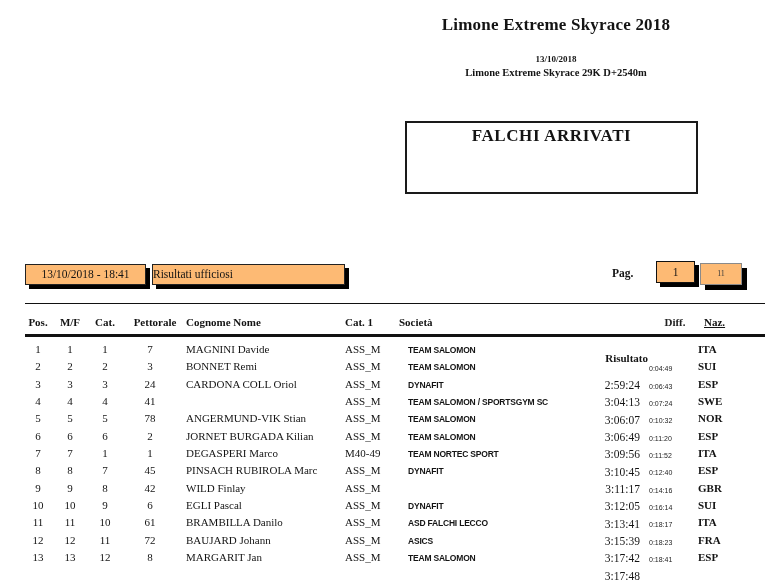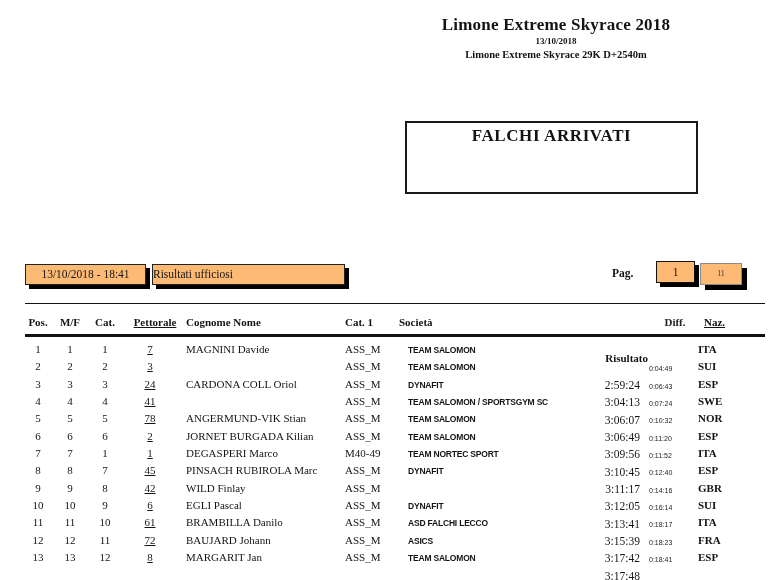--- a/index.html
+++ b/index.html
@@ -4,21 +4,21 @@
 <style>
   * { margin:0; padding:0; box-sizing:border-box; }
   html,body { width:768px; height:580px; background:#fff; }
   body { font-family:"Liberation Serif","DejaVu Serif",serif; color:#141414;
          -webkit-font-smoothing:antialiased; overflow:hidden; }
   .page { position:relative; width:652px; height:580px; background:#fff; }
 
   
   .doc-header { position:absolute; left:356px; top:14px; width:400px; text-align:center; }
   .doc-title { font-size:17px; font-weight:bold; line-height:21px; letter-spacing:0.2px; }
-  .doc-date  { font-size:9px;  font-weight:bold; line-height:12px; margin-top:0; }
+  .doc-date  { font-size:9px;  font-weight:bold; line-height:12px; margin-top:18px; }
   .doc-sub   { font-size:10.5px; font-weight:bold; line-height:13px; margin-top:1px; }
 
   
   .banner-box { position:absolute; left:405px; top:121px; width:293px; height:73px;
                 border:2px solid #1a1a1a; background:#fff; }
   .banner-title { margin-top:3px; text-align:center; font-size:17px; font-weight:bold;
                   letter-spacing:0.6px; }
 
   
   .field { position:absolute; background:#fdba74; border:1px solid #222;
@@ -39,21 +39,21 @@
 
   .thead { position:absolute; left:0; top:312px; width:768px; height:20px; }
   .thead .c { font-weight:bold; line-height:20px; }
   .rows { position:absolute; left:0; top:341px; width:768px; }
   .trow { position:relative; width:768px; height:17.35px; }
 
   .c { position:absolute; top:0; white-space:nowrap; font-size:11px; line-height:17.35px; }
   .c-pos  { left:24px;  width:28px; text-align:center; }
   .c-mf   { left:56px;  width:28px; text-align:center; }
   .c-cat  { left:90px;  width:30px; text-align:center; }
-  .c-bib  { left:124px; width:52px; text-align:center;text-decoration:underline; }
+  .c-bib  { left:124px; width:52px; text-align:center; }
   .c-name { left:186px; width:158px; text-align:left; }
   .c-cat1 { left:345px; width:48px;  text-align:left; }
   .c-team { left:408px; width:215px; text-align:left; font-family:"Liberation Sans",sans-serif;
             font-size:8.5px; font-weight:bold; letter-spacing:-0.2px; top:1px; }
   .c-res  { left:558px; width:82px;  text-align:right; font-size:11.5px;margin-top:36px; }
   .c-diff { left:649px; width:42px;  text-align:left; font-family:"Liberation Sans",sans-serif;
             font-size:7px; top:2px; color:#222; }
   .c-naz  { left:698px; width:36px;  text-align:left; font-weight:bold; }
   .thead .c-bib  { left:124px; width:62px; }
   .thead .c-team { left:399px; font-family:"Liberation Serif",serif; font-size:11px;
@@ -118,20 +118,21 @@
     <span class="c c-team">TEAM SALOMON</span>
     <span class="c c-res">2:59:24</span>
     <span class="c c-diff"></span>
     <span class="c c-naz">ITA</span>
   </div>
         <div class="trow">
     <span class="c c-pos">2</span>
     <span class="c c-mf">2</span>
     <span class="c c-cat">2</span>
     <span class="c c-bib">3</span>
+    <span class="c c-name">BONNET Remi</span>
     <span class="c c-cat1">ASS_M</span>
     <span class="c c-team">TEAM SALOMON</span>
     <span class="c c-res">3:04:13</span>
     <span class="c c-diff">0:04:49</span>
     <span class="c c-naz">SUI</span>
   </div>
         <div class="trow">
     <span class="c c-pos">3</span>
     <span class="c c-mf">3</span>
     <span class="c c-cat">3</span>

